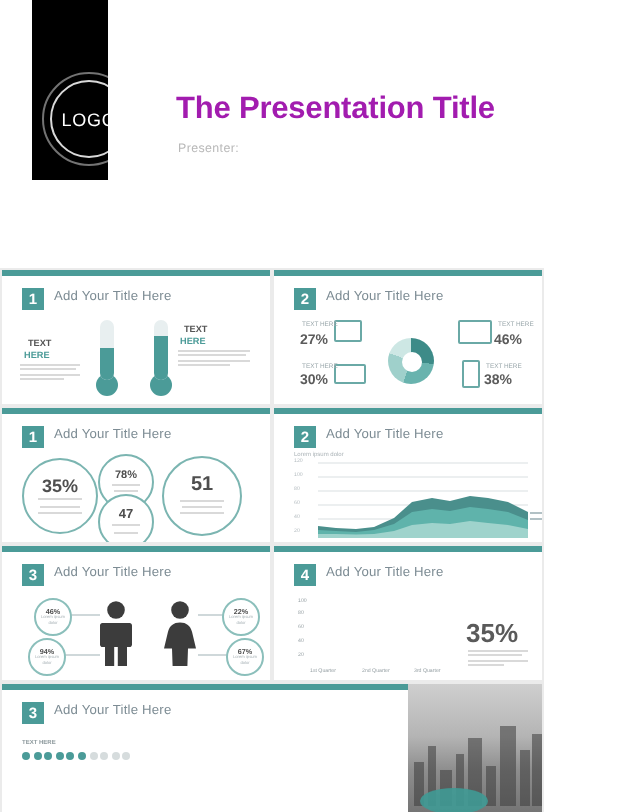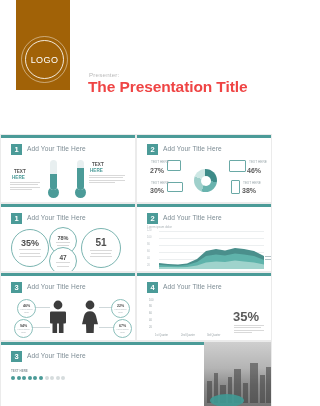--- a/index.html
+++ b/index.html
@@ -7,36 +7,36 @@
     width:272px;height:406px;overflow:hidden;
     background:#ffffff;
     font-family:"Liberation Sans",sans-serif;
     -webkit-font-smoothing:antialiased;
   }
   .page{position:relative;width:272px;height:406px;background:#fff;}
 
   
   .title-slide{position:relative;width:272px;height:134px;background:#fff;}
   .title-bar{
-    position:absolute;left:16px;top:0;width:54px;height:90px;
-    background:#a16207;
+    position:absolute;left:16px;top:0;width:38px;height:90px;
+    background:#000000;
   }
   .logo-circle{
     position:absolute;left:9px;top:40px;width:37px;height:37px;
     border:1.4px solid rgba(255,255,255,.85);border-radius:50%;
     display:flex;align-items:center;justify-content:center;
     color:#ffffff;font-size:9px;letter-spacing:.4px;
   }
   .logo-ring{
     position:absolute;left:5px;top:36px;width:45px;height:45px;
     border:1px solid rgba(255,255,255,.45);border-radius:50%;
   }
   .title-main{
     position:absolute;left:88px;top:46px;
-    font-size:15.5px;font-weight:bold;color:#ef4444;letter-spacing:-.1px;margin-top:32px;
+    font-size:15.5px;font-weight:bold;color:#a21caf;letter-spacing:-.1px;
   }
   .title-sub{
     position:absolute;left:89px;top:71px;
     font-size:6.2px;color:#b9b9b9;letter-spacing:.2px;
   }
 
   
   .grid{position:absolute;left:0;top:134px;width:272px;}
   .row{display:flex;width:272px;height:69px;}
   .slide{

